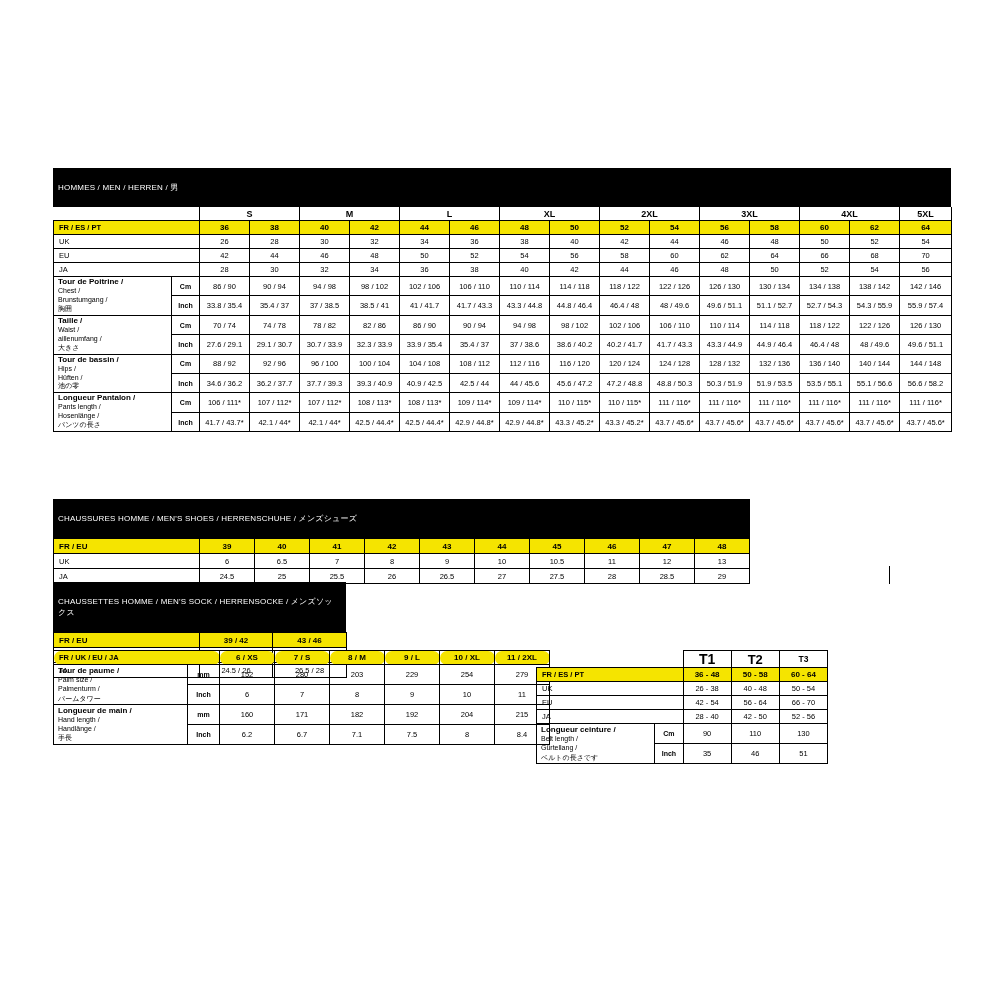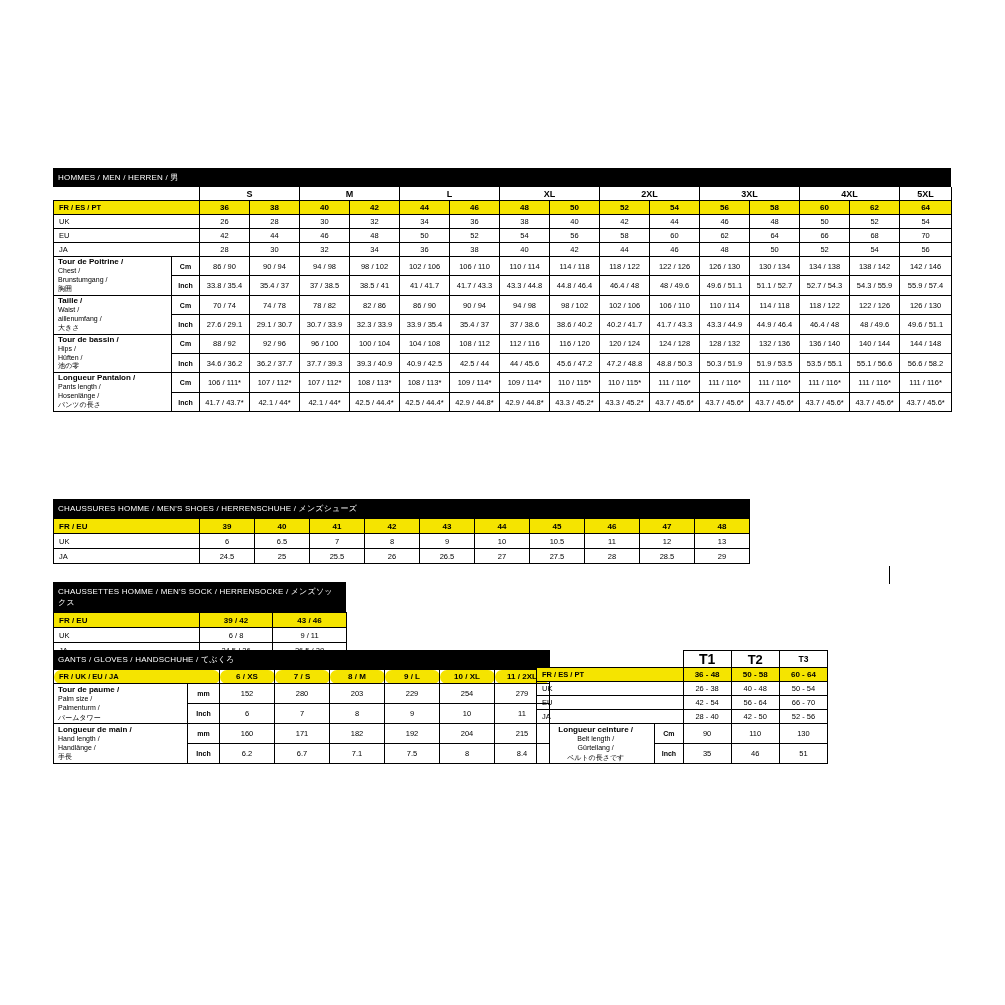--- a/index.html
+++ b/index.html
@@ -3,21 +3,21 @@
 <meta charset="utf-8">
 <style>
   html,body{margin:0;padding:0;background:#ffffff;}
   body{width:1005px;height:1005px;font-family:"Liberation Sans",sans-serif;color:#000;}
   .page{position:relative;width:1005px;height:1005px;}
 
   
   table{border-collapse:collapse;table-layout:fixed;}
   td,th{border:1px solid #000;padding:0;font-weight:normal;text-align:center;vertical-align:middle;}
 
-  .hdr-bar{background:#000;color:#fff;text-align:left;font-size:8px;padding:4px 5px;letter-spacing:.2px;}
+  .hdr-bar{background:#000;color:#fff;text-align:left;font-size:8px;padding:14px 5px;letter-spacing:.2px;}
   .small{font-size:7px;}
   .xsmall{font-size:6.5px;}
 
   
   #men-wrap{position:absolute;left:53px;top:168px;width:898px;}
   #men-table{width:898px;}
   #men-table td{height:13px;font-size:7.5px;}
   #men-table .grp{font-weight:bold;font-size:9px;border-left:1px solid #000;border-right:1px solid #000;border-top:none;border-bottom:1px solid #000;}
   #men-table .nobord{border:none;}
   #men-table .rowlabel{width:118px;text-align:left;padding:1px 4px;font-size:8px;line-height:1.12;}
@@ -46,21 +46,21 @@
   #gloves-table td{height:13px;font-size:7.5px;border-radius:7px;}
   #gloves-table .rowlabel{width:134px;text-align:left;padding:1px 4px;font-size:8px;line-height:1.15;}
   #gloves-table .unit{width:32px;font-size:7px;font-weight:bold;}
   #gloves-table .yl{background:#f5e400;font-weight:bold;font-size:8px;}
   #gloves-table .leftlbl.y{background:#f5e400;font-weight:bold;text-align:left;padding-left:5px;}
 
   
   #belt-wrap{position:absolute;left:536px;top:650px;width:292px;}
   #belt-table{width:292px;}
   #belt-table td{height:13px;font-size:7.5px;}
-  #belt-table .rowlabel{width:118px;text-align:center;padding:1px 4px;font-size:8px;line-height:1.15;margin-left:20px;}
+  #belt-table .rowlabel{width:118px;text-align:left;padding:1px 4px;font-size:8px;line-height:1.15;margin-left:20px;}
   #belt-table .unit{width:28px;font-size:7px;font-weight:bold;}
   #belt-table .yl{background:#f5e400;font-weight:bold;font-size:8px;}
   #belt-table .leftlbl{text-align:left;padding-left:5px;font-size:7.5px;}
   #belt-table .leftlbl.y{background:#f5e400;font-weight:bold;}
 
   .tick{position:absolute;left:889px;top:566px;width:1px;height:18px;background:#000;}
 </style>
 </head>
 <body>
 
@@ -435,21 +435,20 @@
         <tr>
           <td class="leftlbl">JA</td>
           <td>24.5 / 26</td>
           <td>26.5 / 28</td>
         </tr>
       </tbody>
     </table>
   </div>
 
   <div id="gloves-wrap">
-    <div class="hdr-bar">GANTS / GLOVES / HANDSCHUHE / てぶくろ</div>
     <table id="gloves-table">
       <colgroup>
         <col style="width:134px">
           <col style="width:32px">
         <col style="width:55px">
           <col style="width:55px">
           <col style="width:55px">
         <col style="width:55px">
           <col style="width:55px">
           <col style="width:55px">

